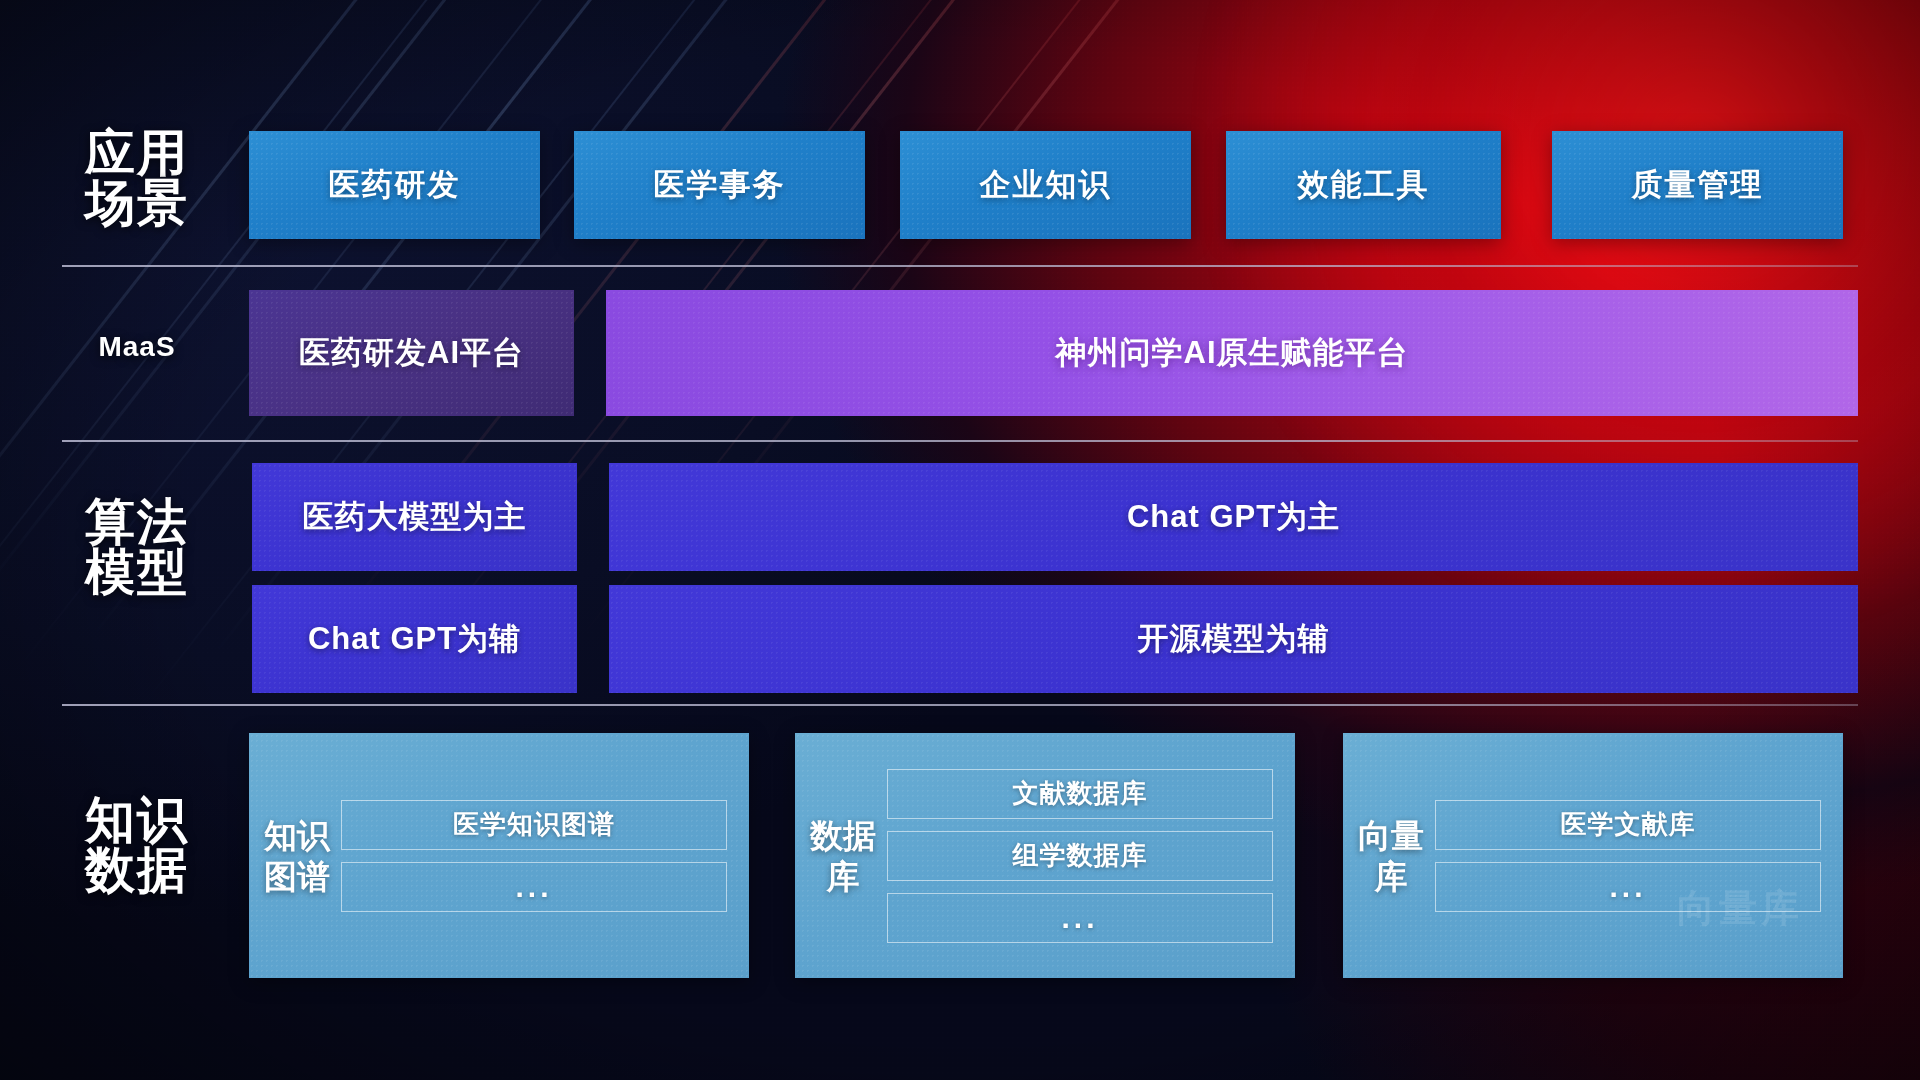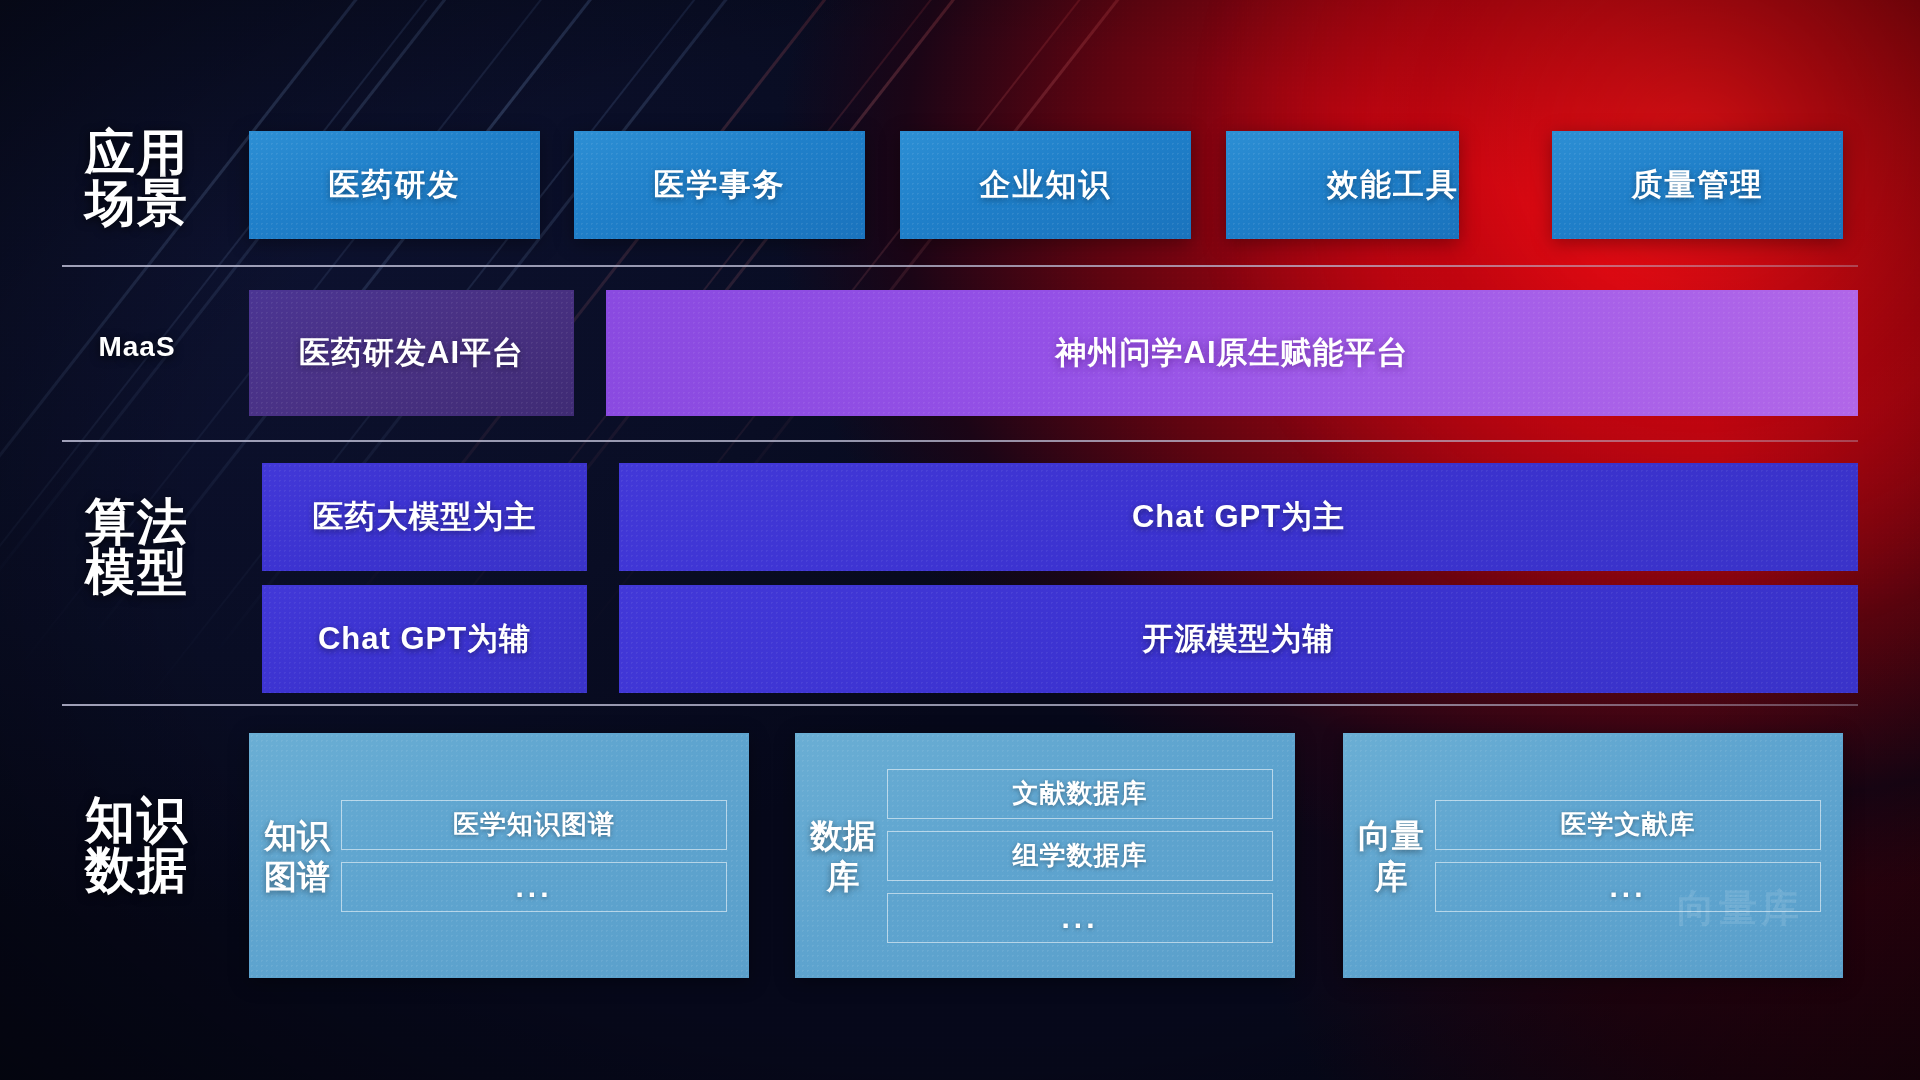--- a/index.html
+++ b/index.html
@@ -196,21 +196,21 @@
       <div class="boxes" style="left:249px; right:62px; top:131px; height:108px;">
         <div class="app-box" style="left:0px;   width:291px;">
           <span>医药研发</span>
         </div>
         <div class="app-box" style="left:325px; width:291px;">
           <span>医学事务</span>
         </div>
         <div class="app-box" style="left:651px; width:291px;">
           <span>企业知识</span>
         </div>
-        <div class="app-box" style="left:977px; width:233px;justify-content:flex-end;">
+        <div class="app-box" style="left:977px; width:275px;">
           <span>效能工具</span>
         </div>
         <div class="app-box" style="left:1303px; width:291px;">
           <span>质量管理</span>
         </div>
       </div>
     </div>
 
     <div class="divider" style="top:265px;"></div>
 
@@ -230,21 +230,21 @@
     </div>
 
     <div class="divider" style="top:440px;"></div>
 
     <div class="row">
       <div class="row-label" style="top:497px;">
         <div>算法</div>
         <div>模型</div>
       </div>
 
-      <div class="boxes" style="left:262px; right:62px; top:463px; height:278px;">
+      <div class="boxes" style="left:252px; right:62px; top:463px; height:278px;">
         <div class="alg-box" style="left:0; width:325px; top:0;">
           <span>医药大模型为主</span>
         </div>
         <div class="alg-box" style="left:357px; right:0; top:0;">
           <span>Chat GPT为主</span>
         </div>
         <div class="alg-box" style="left:0; width:325px; top:122px;">
           <span>Chat GPT为辅</span>
         </div>
         <div class="alg-box" style="left:357px; right:0; top:122px;">

